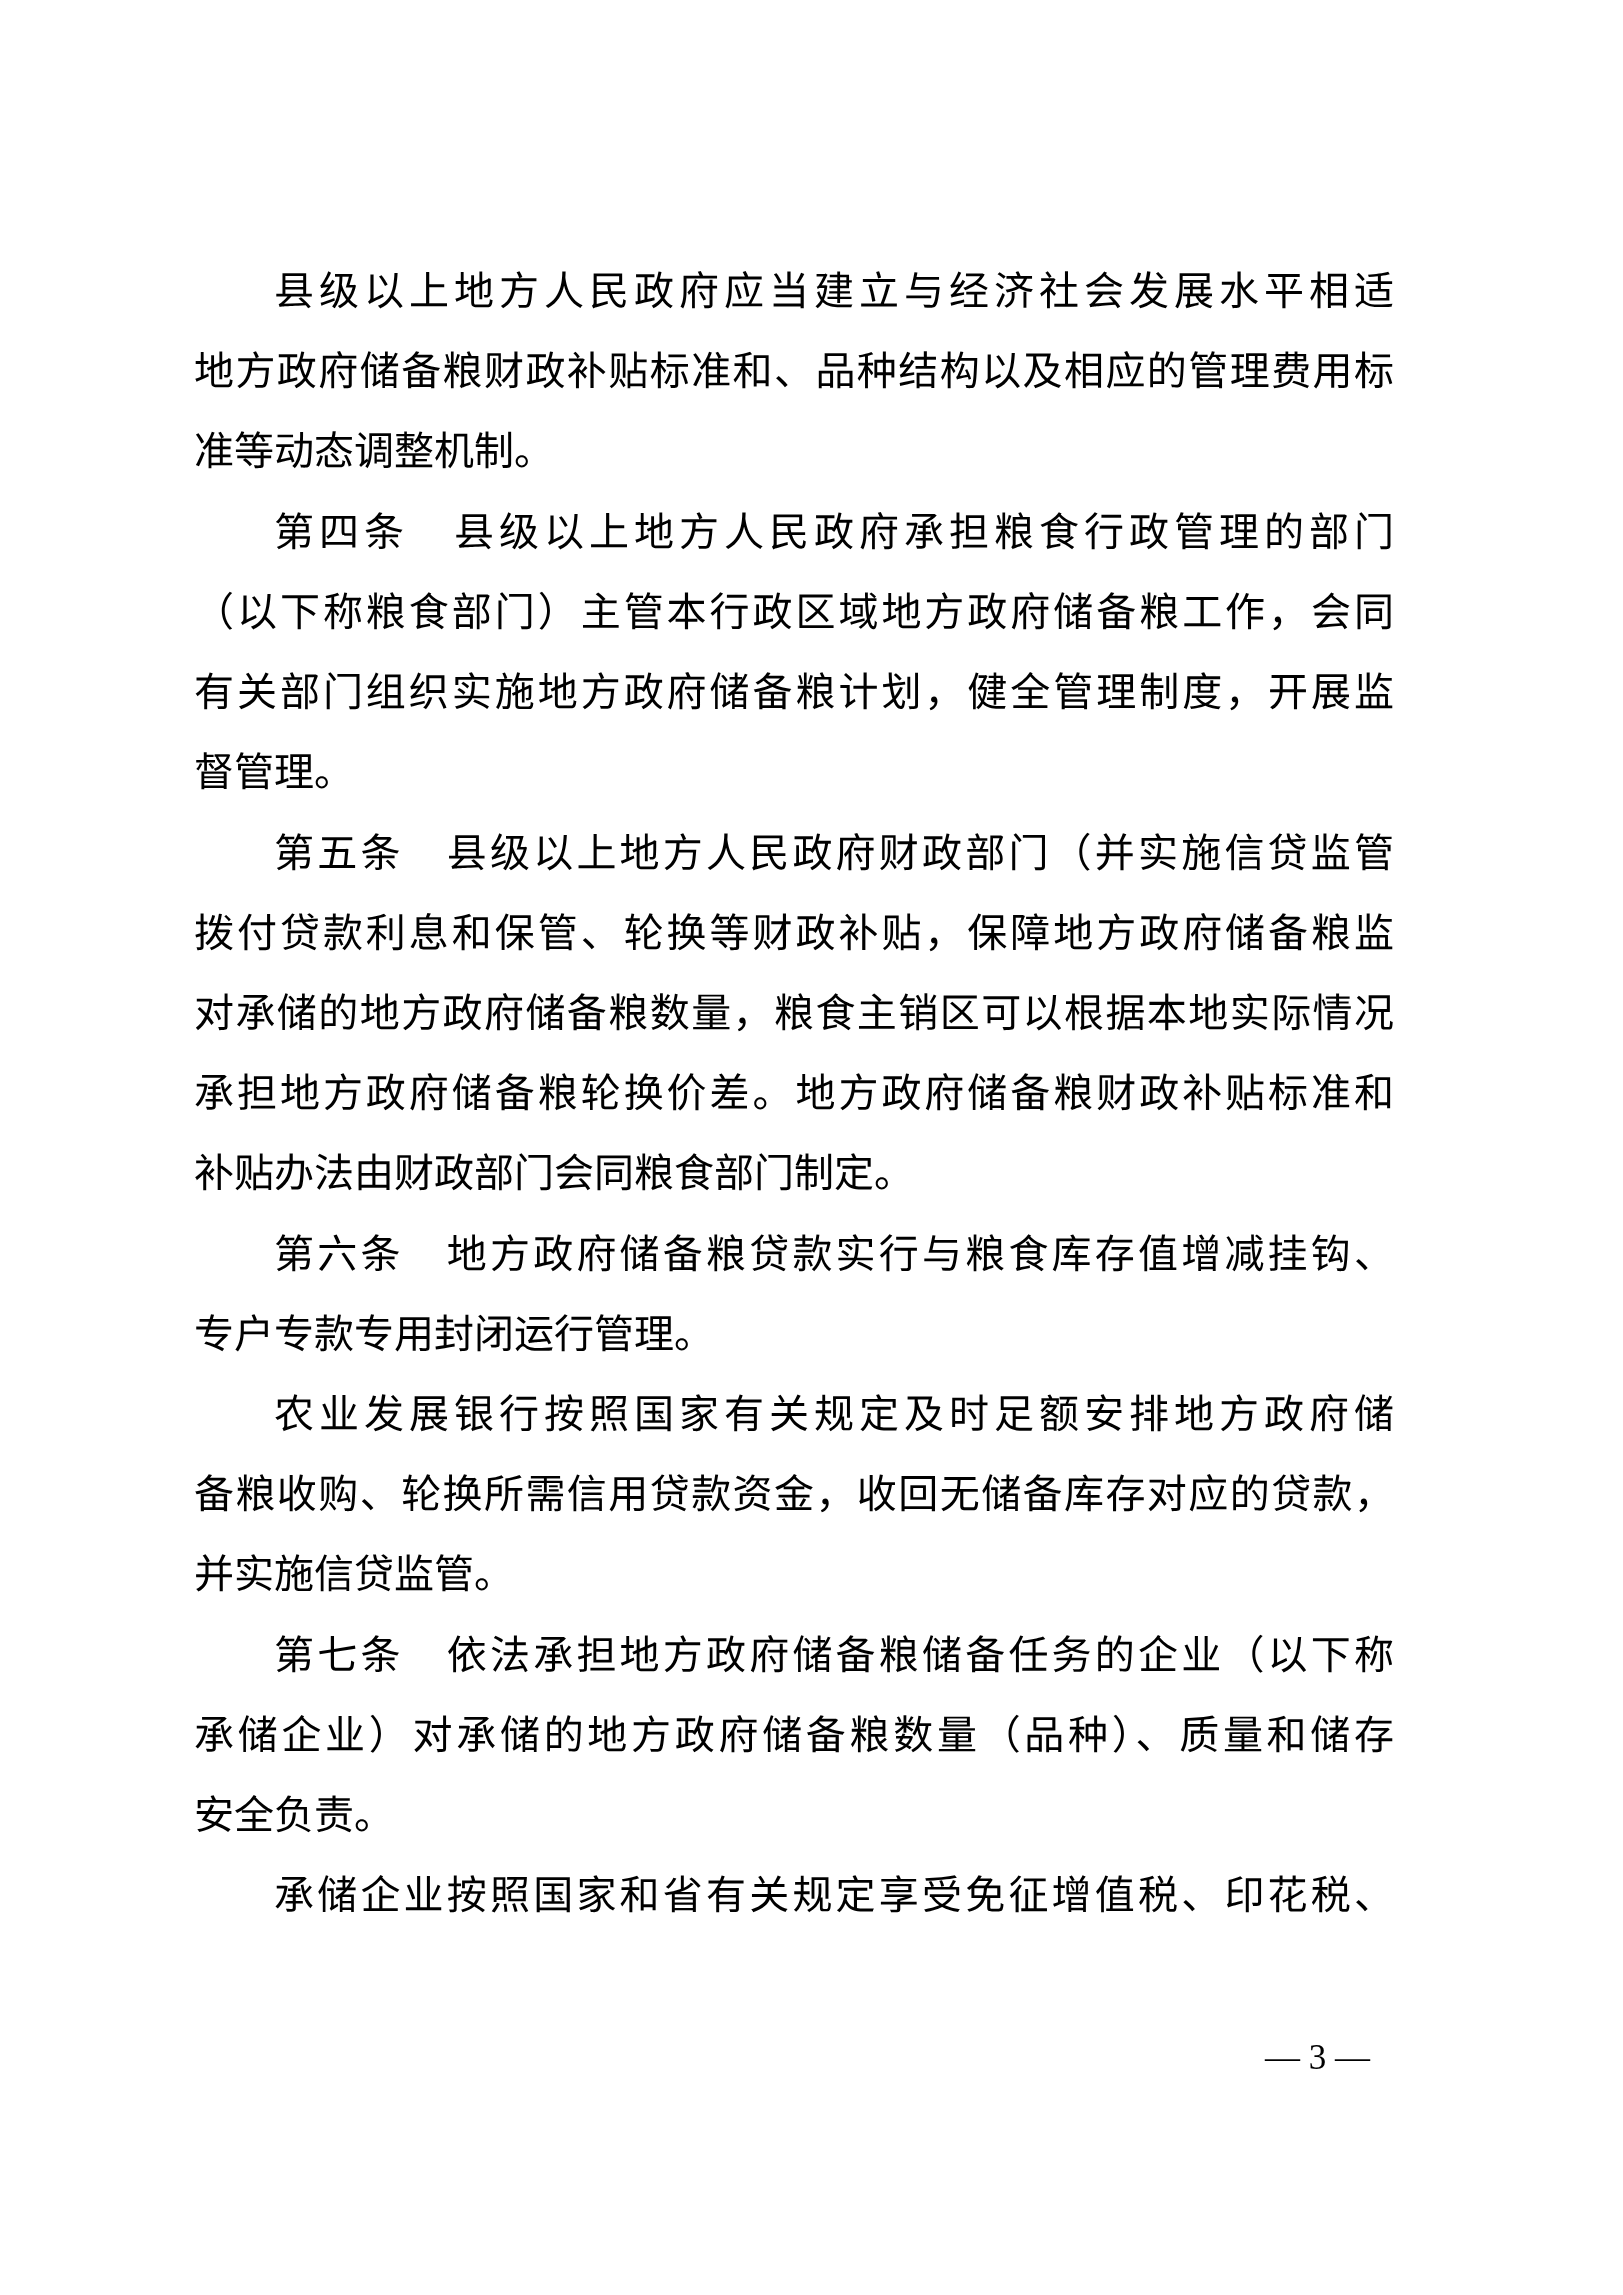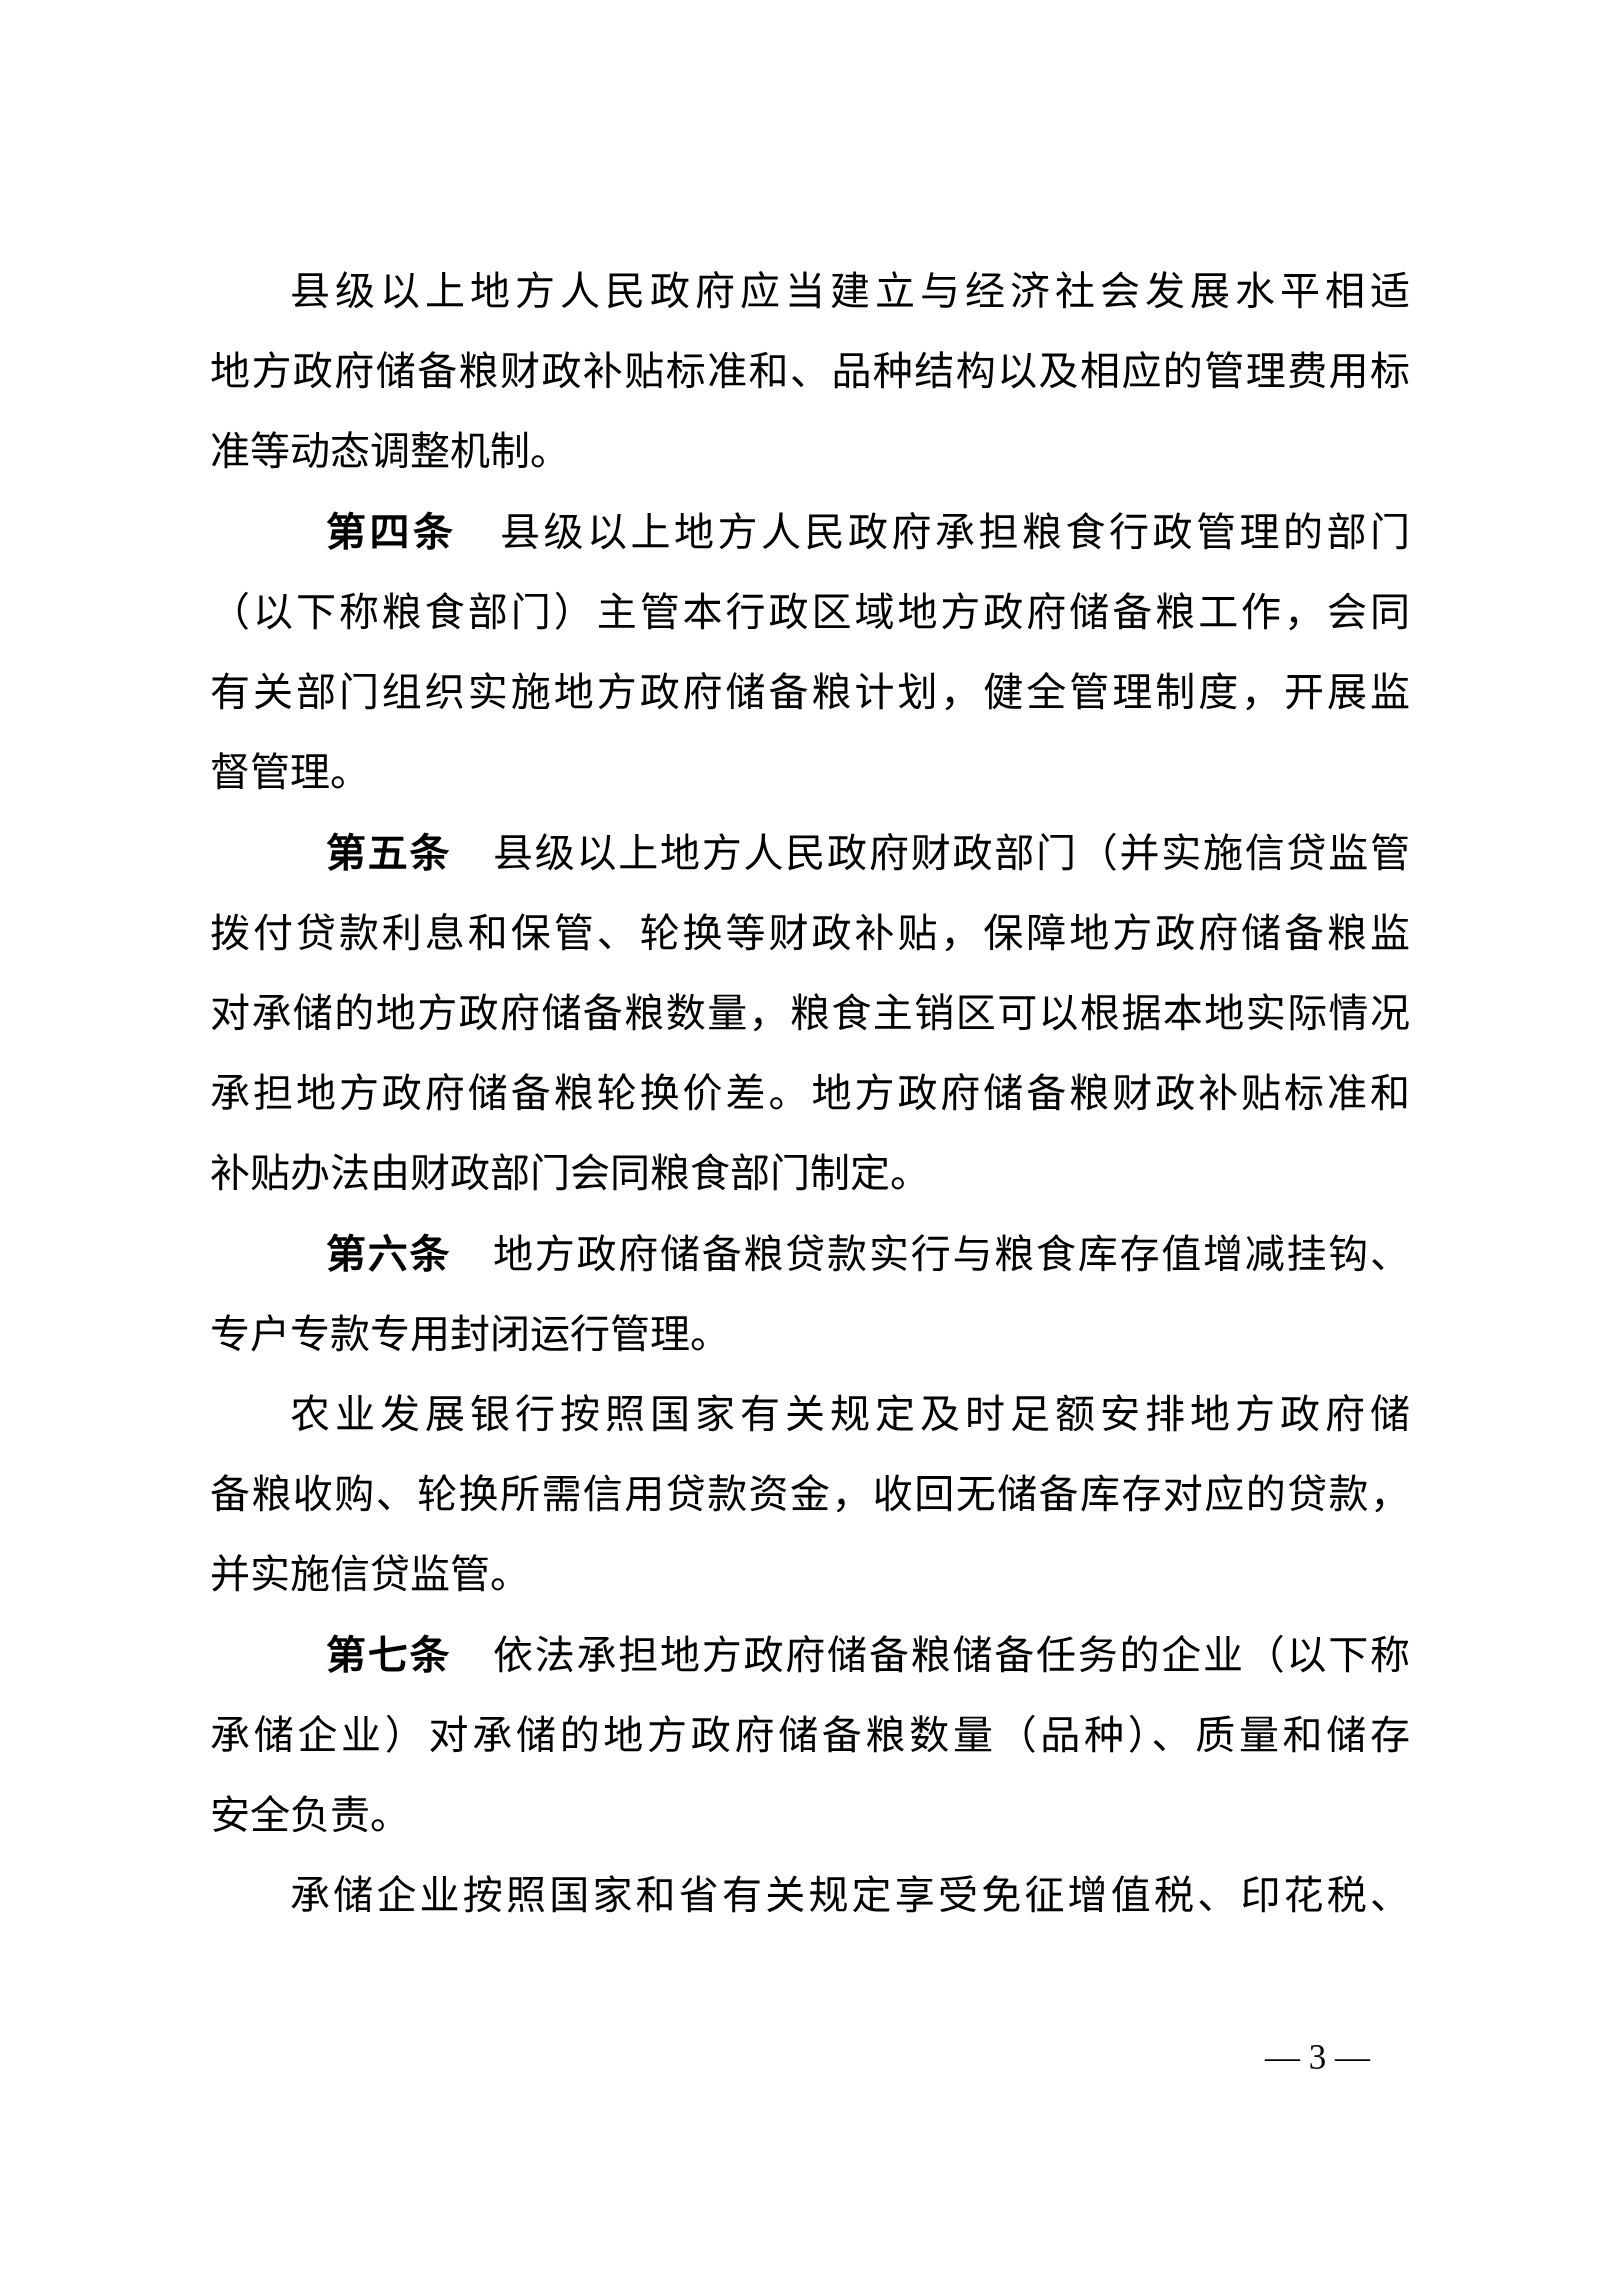--- a/index.html
+++ b/index.html
@@ -7,41 +7,40 @@
     position: relative;
     width: 1623px;
     height: 2295px;
     background: #ffffff;
     color: #000000;
     font-family: "Liberation Serif", "DejaVu Serif", serif;
     overflow: hidden;
   }
   .text-block {
     position: absolute;
-    left: 210px;
+    left: 194px;
     top: 252px;
     width: 1200px;
     font-size: 40px;
     line-height: 80px;
     letter-spacing: 0;
   }
   .paragraph { margin: 0; padding: 0; }
   .line {
     width: 100%;
     white-space: normal;
     text-align: justify;
     text-justify: inter-character;
   }
   .line.j { text-align-last: justify; }
   .line.last { text-align-last: left; }
   .line.ind { text-indent: 2em; }
   .term {
     font-family: "Liberation Sans", "DejaVu Sans", sans-serif;
-    font-weight: 700;
-    margin-left: 36px;
+    font-weight: 400;
   }
   .page-number {
     position: absolute;
     top: 2037px;
     right: 253px;
     font-size: 35px;
     line-height: 41px;
     color: #000000;
     white-space: nowrap;
     font-family: "Liberation Serif", "DejaVu Serif", serif;

